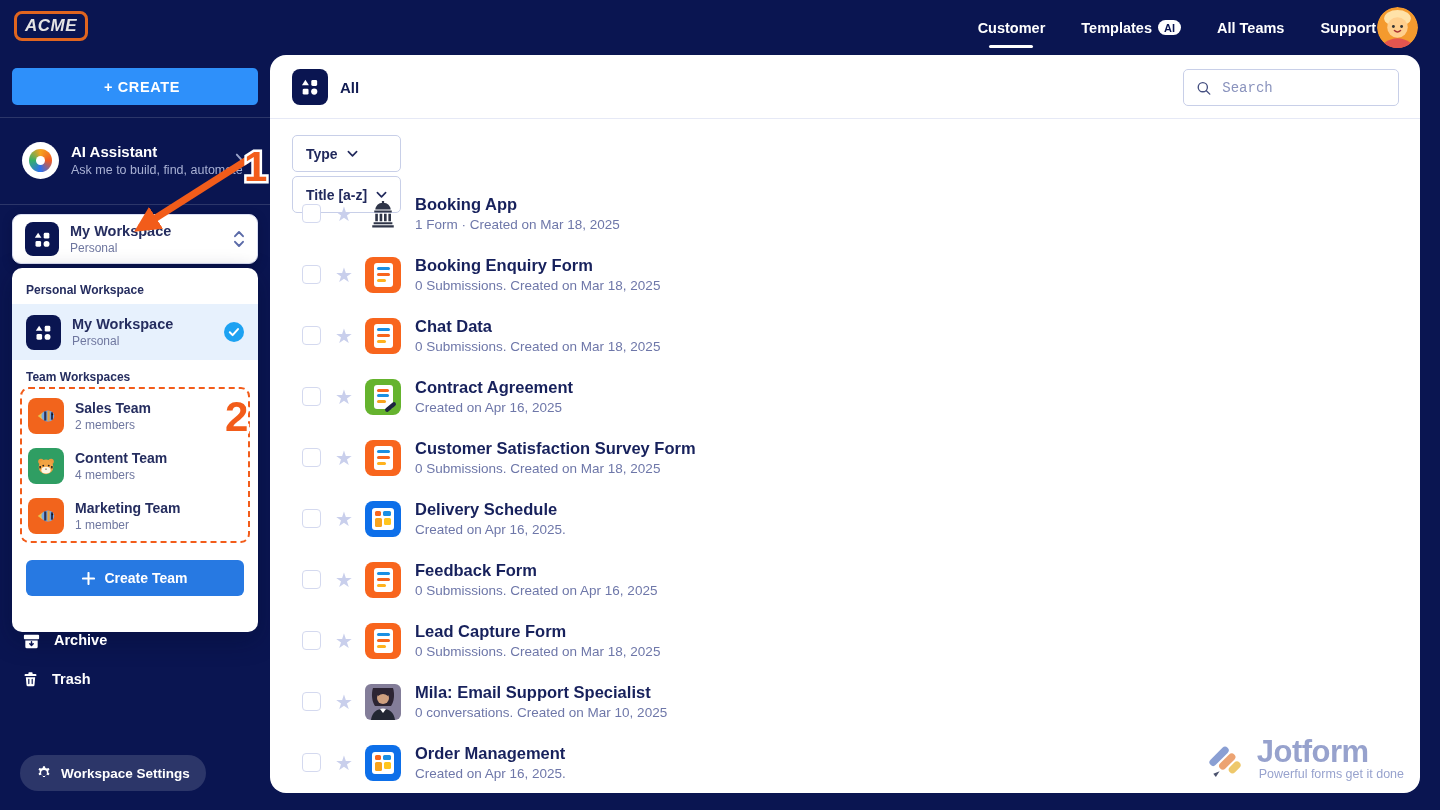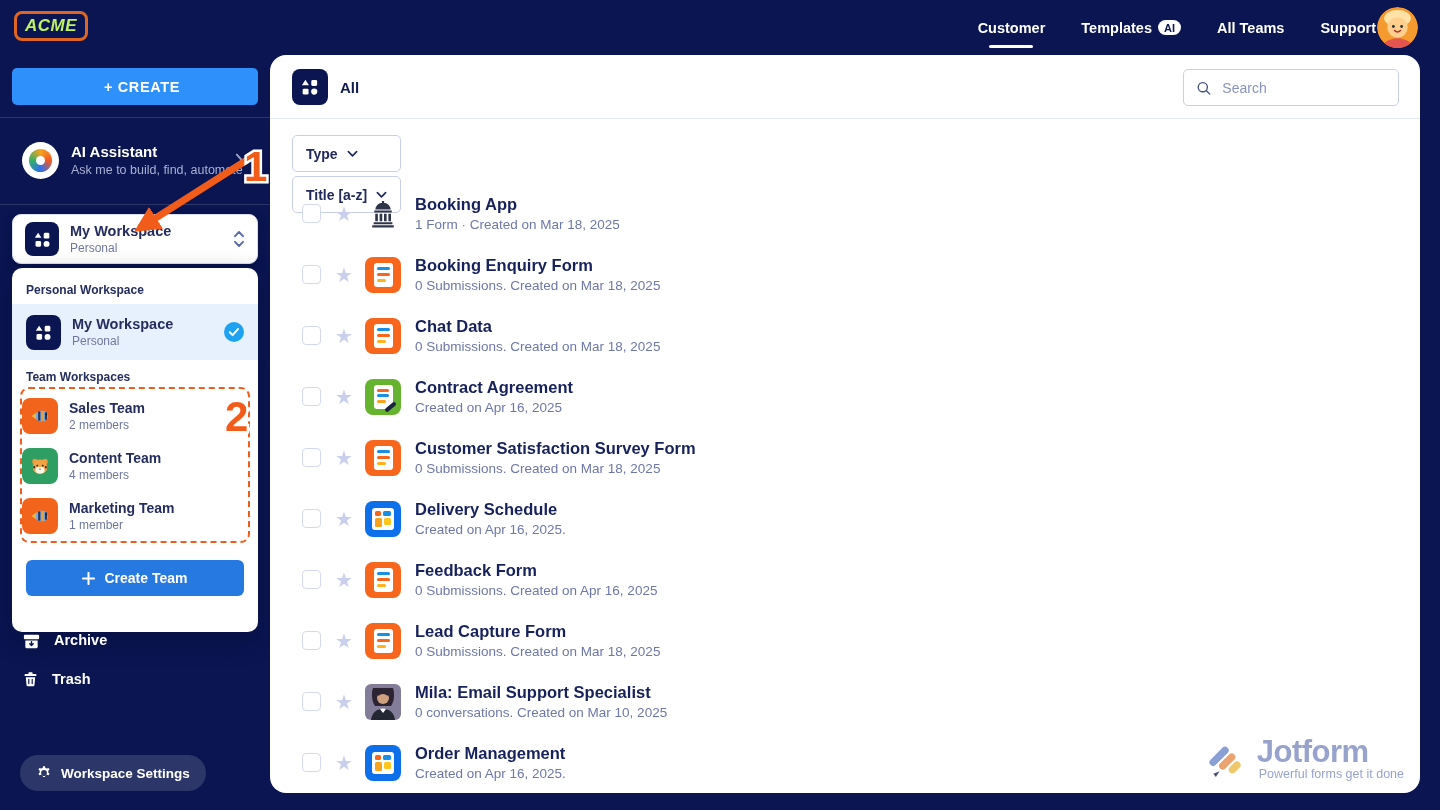--- a/index.html
+++ b/index.html
@@ -5,21 +5,21 @@
   html,body{margin:0;padding:0;}
   body{
     width:1440px;height:810px;overflow:hidden;position:relative;
     background:#0a1551;
     font-family:"Liberation Sans","DejaVu Sans",sans-serif;
     -webkit-font-smoothing:antialiased;
   }
   
   .acme-logo{position:absolute;left:14px;top:11px;border:3px solid #e0651f;border-radius:8px;
     padding:2px 8px;background:#0a1551;}
-  .acme-logo span{color:#bef264;font-weight:800;font-style:italic;font-size:17px;letter-spacing:.5px;}
+  .acme-logo span{color:#e5e5e5;font-weight:800;font-style:italic;font-size:17px;letter-spacing:.5px;}
   .topnav{position:absolute;right:64px;top:0;height:55px;display:flex;align-items:center;gap:36px;}
   .nav-item{color:#fff;font-size:14.5px;font-weight:700;position:relative;display:flex;align-items:center;gap:6px;cursor:pointer;}
   .nav-item .underline{position:absolute;left:50%;transform:translateX(-50%);bottom:-12px;width:44px;height:2.5px;background:#fff;border-radius:2px;}
   .ai-badge{background:#fff;color:#0a1551;font-size:11px;font-weight:800;border-radius:9px;padding:1.5px 6px;}
   .avatar{position:absolute;right:22px;top:7px;width:41px;height:41px;border-radius:50%;overflow:hidden;cursor:pointer;}
   
   .sidebar{position:absolute;left:0;top:0;width:270px;height:810px;}
   .create-btn{position:absolute;left:12px;top:68px;width:246px;height:37px;background:#2e90fa;border:none;
     border-radius:5px;color:#fff;font-weight:800;font-size:14.5px;letter-spacing:.6px;cursor:pointer;font-family:inherit;padding-left:20px;}
   .divider{position:absolute;left:0;width:270px;height:1px;background:rgba(255,255,255,.14);}
@@ -42,21 +42,21 @@
   
   .ws-drop{position:absolute;left:12px;top:268px;width:246px;height:364px;background:#fff;border-radius:10px;
     box-shadow:0 8px 24px rgba(5,12,50,.4);}
   .wsd-h{position:absolute;left:14px;color:#252d5f;font-size:12px;font-weight:800;}
   .wsd-h1{top:15px;}
   .wsd-h2{top:102px;}
   .wsd-item{position:absolute;left:0;top:36px;width:100%;height:56px;background:#e7f1fd;display:flex;align-items:center;
     padding:0 14px;box-sizing:border-box;gap:11px;cursor:pointer;}
   .wsd-item .grid-ic{width:35px;height:35px;}
   .teams{position:absolute;left:0;top:123px;width:100%;}
-  .team{height:50px;display:flex;align-items:center;padding:0 10px;box-sizing:border-box;gap:11px;cursor:pointer;}
+  .team{height:50px;display:flex;align-items:center;padding:0 16px;box-sizing:border-box;gap:11px;cursor:pointer;}
   .team-ic{width:36px;height:36px;border-radius:8px;display:flex;align-items:center;justify-content:center;flex:none;}
   .team-ic.orange{background:#f2641c;}
   .team-ic.green{background:#2f9e63;}
   .team-name{color:#252d5f;font-size:14px;font-weight:700;}
   .team-sub{color:#6f779f;font-size:12px;margin-top:2px;}
   .dash-box{position:absolute;left:8px;top:119px;width:226px;height:152px;border:2.5px dashed #f25c1a;border-radius:9px;pointer-events:none;}
   .create-team-btn{position:absolute;left:14px;top:292px;width:218px;height:36px;background:#2779e2;border:none;border-radius:6px;
     color:#fff;font-weight:800;font-size:14px;cursor:pointer;display:flex;align-items:center;justify-content:center;gap:9px;font-family:inherit;}
   .check-ic{margin-left:auto;flex:none;display:flex;}
   
@@ -65,21 +65,21 @@
   .settings-pill{position:absolute;left:20px;top:755px;height:36px;background:rgba(255,255,255,.14);border-radius:18px;
     display:flex;align-items:center;gap:9px;padding:0 16px;cursor:pointer;}
   .settings-pill span.lbl{color:#fff;font-size:13.5px;font-weight:700;}
   
   .panel{position:absolute;left:270px;top:55px;width:1150px;height:738px;background:#fff;border-radius:16px;overflow:hidden;}
   .panel-head{position:absolute;left:0;top:0;width:100%;height:64px;border-bottom:1px solid #e6e9f6;box-sizing:border-box;}
   .panel-head .grid-ic{position:absolute;left:22px;top:14px;width:36px;height:36px;}
   .panel-title{position:absolute;left:70px;top:24px;color:#111b52;font-size:15px;font-weight:700;}
   .search-box{position:absolute;right:21px;top:14px;width:216px;height:37px;border:1px solid #c8cfe8;border-radius:5px;
     display:flex;align-items:center;gap:9px;padding:0 12px;box-sizing:border-box;background:#fff;}
-  .search-box input{border:none;outline:none;font-size:14px;color:#21295c;width:100%;font-family:Liberation Sans, sans-serif;background:transparent;}
+  .search-box input{border:none;outline:none;font-size:14px;color:#21295c;width:100%;font-family:Liberation Mono, monospace;background:transparent;}
   .search-box input::placeholder{color:#8a93bd;}
   .filters{position:absolute;left:22px;top:80px;display:flex;gap:4px;flex-direction:column;}
   .filter-btn{height:37px;border:1px solid #c8cfe8;background:#fff;border-radius:5px;display:flex;align-items:center;
     gap:9px;padding:0 13px;color:#21295c;font-size:14px;font-weight:600;cursor:pointer;font-family:inherit;}
   
   .list{position:absolute;left:0;top:128px;width:100%;}
   .row{height:61px;display:flex;align-items:center;cursor:pointer;}
   .cb{width:17px;height:17px;border:1.5px solid #d4d9ef;border-radius:4px;margin-left:32px;flex:none;background:#fff;}
   .star{color:#c9cfec;font-size:20px;margin-left:13px;flex:none;width:20px;text-align:center;}
   .ric{width:36px;height:36px;margin-left:11px;flex:none;border-radius:8px;display:flex;align-items:center;justify-content:center;overflow:hidden;}

